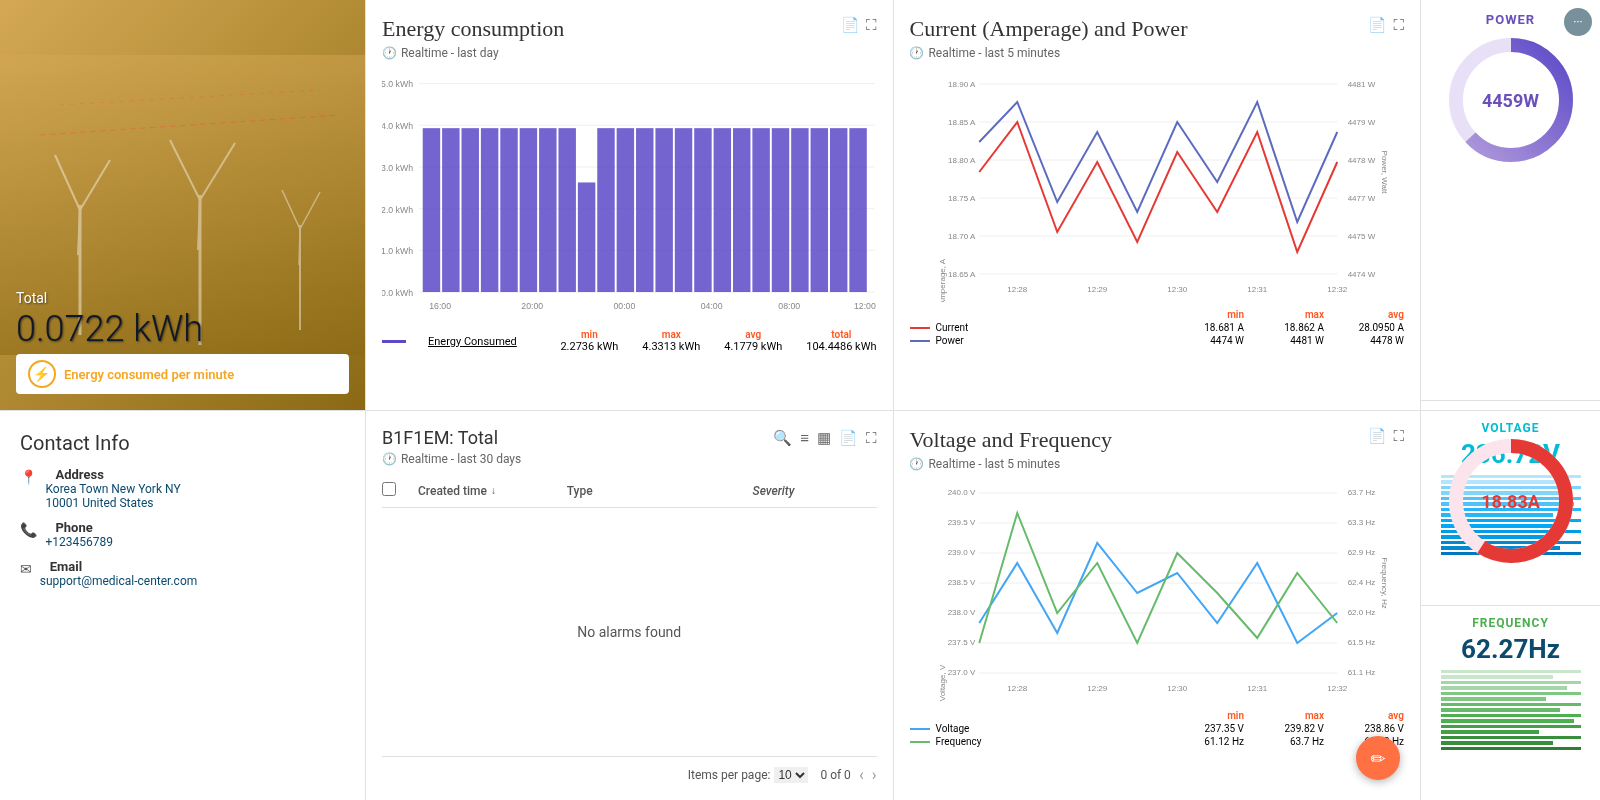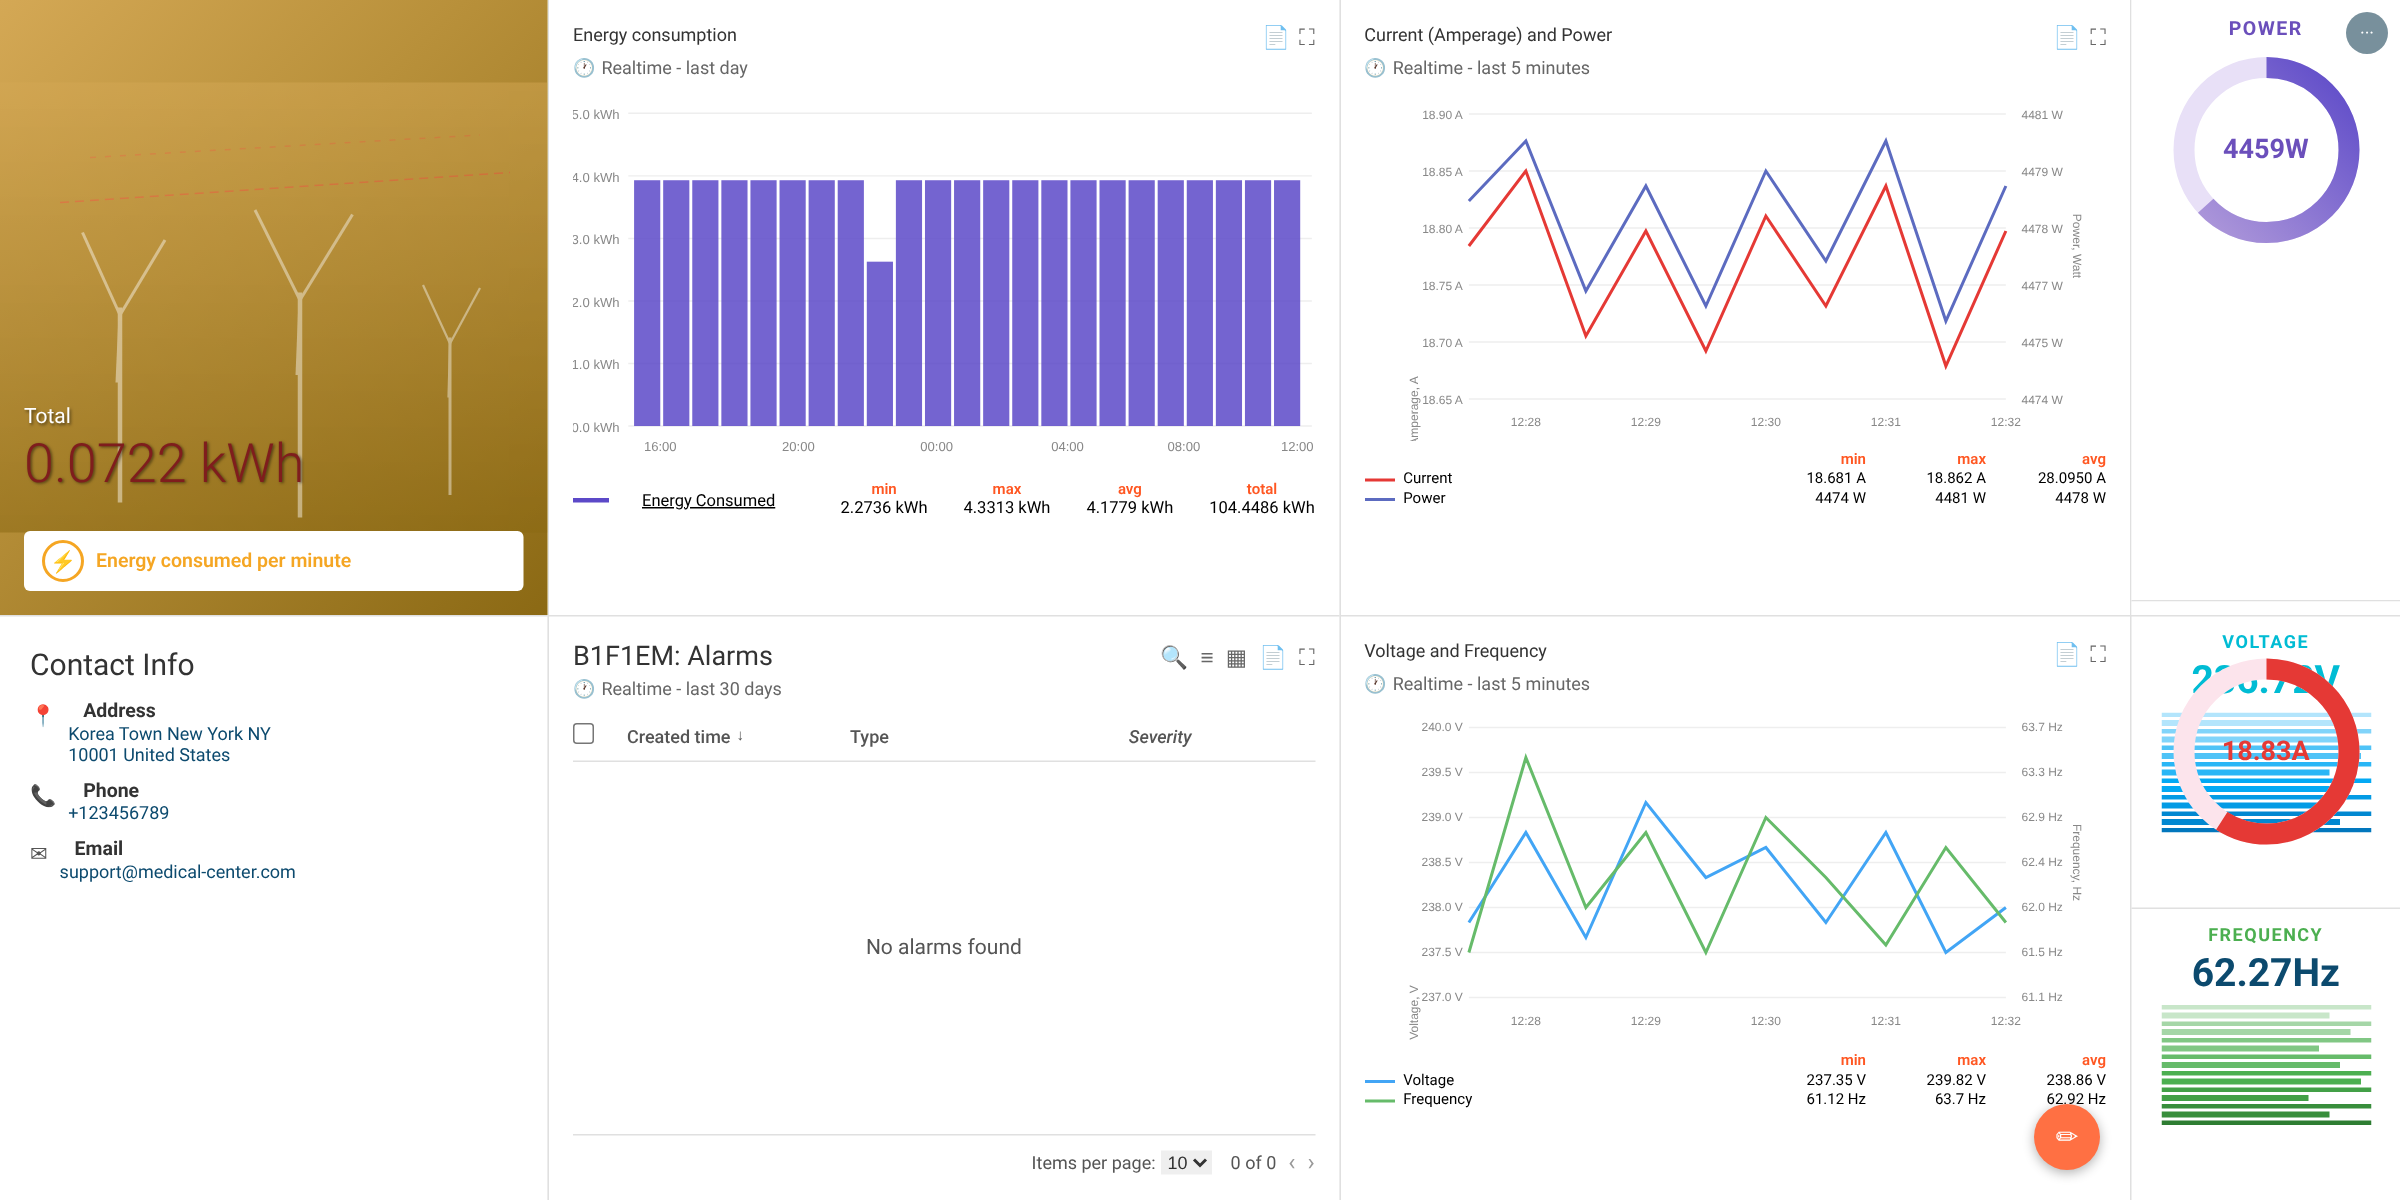--- a/index.html
+++ b/index.html
@@ -5,29 +5,29 @@
     * { box-sizing: border-box; margin: 0; padding: 0; }
     body { font-family: 'Roboto', Arial, sans-serif; background: #f0f0f0; width: 1600px; height: 800px; overflow: hidden; font-size: 12px; }
 
     .dashboard { display: grid; grid-template-columns: 365px 1fr 1fr 180px; grid-template-rows: 410px 390px; width: 1600px; height: 800px; gap: 0; background: #e0e0e0; }
 
     
     .energy-hero { grid-column: 1; grid-row: 1; background: #c8a84b; position: relative; overflow: hidden; display: flex; flex-direction: column; justify-content: flex-end; padding: 16px; }
     .energy-hero-bg { position: absolute; top: 0; left: 0; width: 100%; height: 100%; background: linear-gradient(135deg, #d4a855 0%, #b8903a 40%, #8b6914 100%); }
     .wind-turbines { position: absolute; top: 0; left: 0; width: 100%; height: 100%; opacity: 0.6; }
     .energy-total-label { position: relative; color: white; font-size: 14px; font-weight: 400; margin-bottom: 2px; text-shadow: 1px 1px 2px rgba(0,0,0,0.5); }
-    .energy-total-value { position: relative; color: #7f1d1d; font-size: 36px; font-weight: 300; text-shadow: 1px 1px 2px rgba(0,0,0,0.5); margin-bottom: 24px; }
+    .energy-total-value { position: relative; color: #0f172a; font-size: 36px; font-weight: 300; text-shadow: 1px 1px 2px rgba(0,0,0,0.5); margin-bottom: 4px; }
     .energy-per-minute { position: relative; display: flex; align-items: center; gap: 8px; background: white; border-radius: 4px; padding: 6px 12px; }
     .energy-icon { width: 28px; height: 28px; border: 2px solid #f5a623; border-radius: 50%; display: flex; align-items: center; justify-content: center; color: #f5a623; font-size: 14px; }
     .energy-per-minute-text { color: #f5a623; font-weight: 600; font-size: 13px; }
 
     
     .energy-chart { grid-column: 2; grid-row: 1; background: white; padding: 16px; border-left: 1px solid #e0e0e0; }
     .chart-header { display: flex; justify-content: space-between; align-items: flex-start; margin-bottom: 4px; }
-    .chart-title { font-size: 12px; font-weight: 400; color: #333; }
+    .chart-title { font-size: 22px; font-weight: 400; color: #333; font-family: Liberation Serif, serif; }
     .chart-subtitle { display: flex; align-items: center; gap: 4px; color: #666; font-size: 12px; margin-bottom: 12px; }
 
     
     .current-power-chart { grid-column: 3; grid-row: 1; background: white; padding: 16px; border-left: 1px solid #e0e0e0; }
 
     
     .right-panels { grid-column: 4; grid-row: 1 / 3; display: flex; flex-direction: column; background: #fafafa; border-left: 1px solid #e0e0e0; }
     .power-panel { flex: 1; padding: 12px; display: flex; flex-direction: column; align-items: center; border-bottom: 1px solid #e0e0e0; background: white; }
     .current-panel { flex: 1; padding: 12px; display: flex; flex-direction: column; align-items: center; background: white; }
     .panel-title { font-size: 13px; font-weight: 700; letter-spacing: 1px; margin-bottom: 8px; }
@@ -376,21 +376,21 @@
       <div class="contact-item-content">
         <div class="contact-item-label">Email</div>
         <div class="contact-item-value">support@medical-center.com</div>
       </div>
     </div>
   </div>
 
   <div class="alarms-panel">
     <div class="alarms-header">
       <div style="display:flex; justify-content:space-between; align-items:center;">
-        <span class="alarms-title">B1F1EM: Alarms</span>
+        <span class="alarms-title">B1F1EM: Total</span>
         <div class="alarms-tools">
           <span class="tool-btn">🔍</span>
           <span class="tool-btn">≡</span>
           <span class="tool-btn">▦</span>
           <span class="tool-btn">📄</span>
           <span class="tool-btn">⛶</span>
         </div>
       </div>
       <div class="alarms-subtitle">
         <span>🕐</span>

